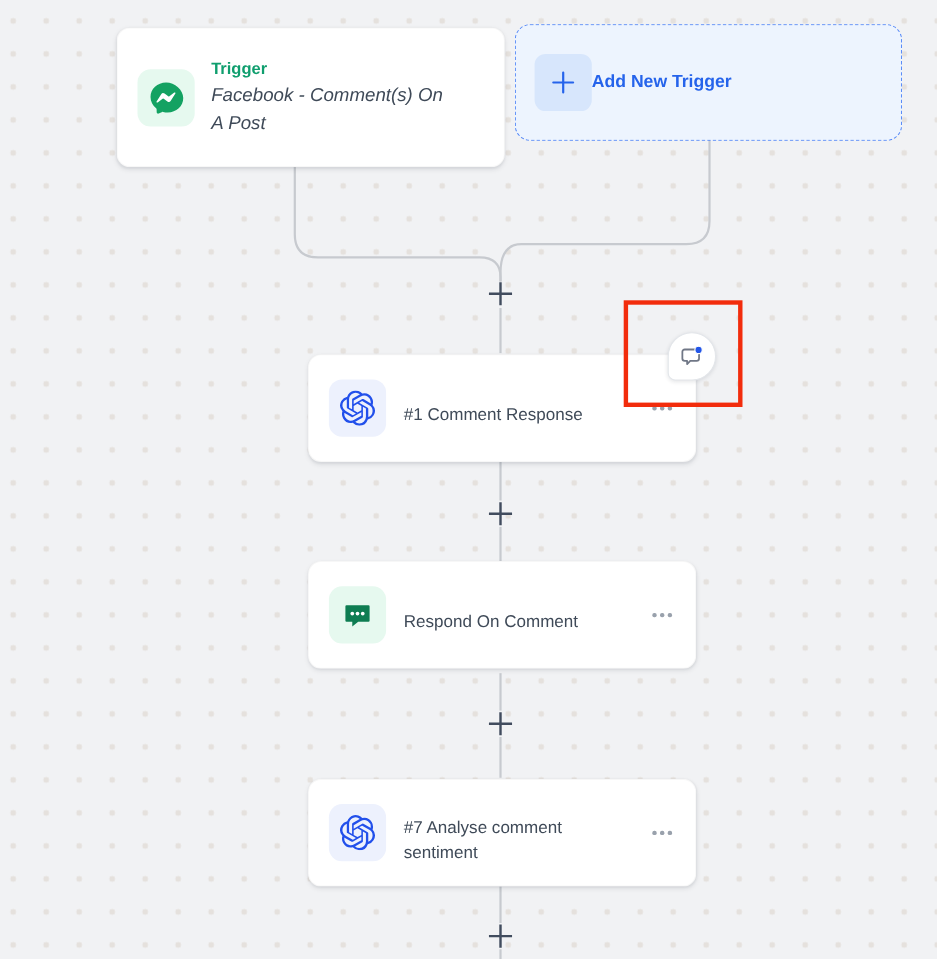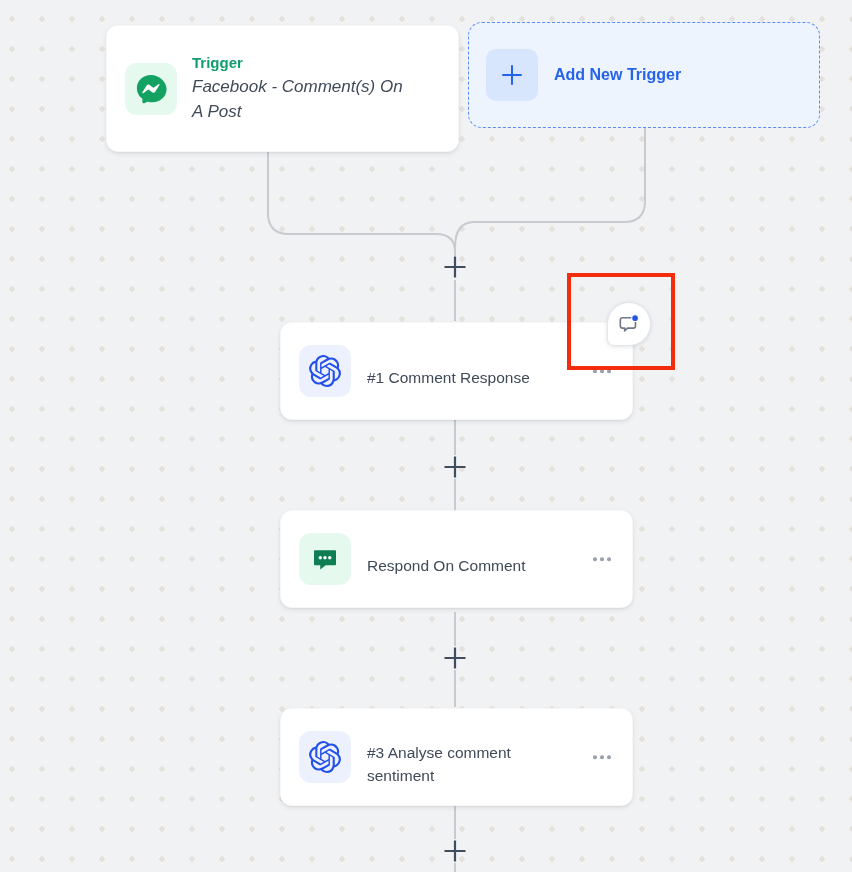--- a/index.html
+++ b/index.html
@@ -24,21 +24,21 @@
   }
   .tile-mint{background:#e6f9ef;}
   .tile-indigo{background:#edf1fd;}
   .tile-blue{background:#d7e6fc;border-radius:10px;}
   .trigger-card{left:106px;top:25px;width:353px;height:127px;padding-left:18px;gap:15px;align-items:center;}
   .trig-label{font-size:15px;font-weight:700;color:#0f9e6e;margin-bottom:3px;}
   .trig-title{font-size:17px;font-weight:400;color:#3f4a58;line-height:25px;max-width:218px;font-style:italic;}
   .add-card{
     position:absolute;left:468px;top:22px;width:352px;height:106px;
     background:#edf4fe;border:1.5px dashed #5a8cf8;border-radius:14px;
-    display:flex;align-items:center;padding-left:17px;gap:16px;
+    display:flex;align-items:center;padding-left:17px;gap:0;
     box-sizing:border-box;z-index:1;cursor:pointer;
   }
   .add-label{font-size:16px;font-weight:700;color:#2563eb;}
   .step-card{left:280px;width:353px;height:98px;padding-left:18px;gap:16px;}
   .step-title{font-size:15.5px;font-weight:500;color:#3f4a58;line-height:23px;max-width:200px;margin-top:13px;}
   .plus-node{position:absolute;width:24px;height:24px;z-index:1;cursor:pointer;}
   .ellipsis{
     position:absolute;right:19px;top:50%;transform:translateY(-50%);
     display:flex;gap:3.5px;cursor:pointer;padding:4px 2px;
   }
@@ -148,21 +148,21 @@
         <i></i>
       </div>
   </div>
 
   <div class="card step-card" style="top:708px;">
     <div class="tile tile-indigo">
       <svg width="32" height="32" viewBox="0 0 24 24" fill="#2250eb">
         <path d="M22.2819 9.8211a5.9847 5.9847 0 0 0-.5157-4.9108 6.0462 6.0462 0 0 0-6.5098-2.9A6.0651 6.0651 0 0 0 4.9807 4.1818a5.9847 5.9847 0 0 0-3.9977 2.9 6.0462 6.0462 0 0 0 .7427 7.0966 5.98 5.98 0 0 0 .511 4.9107 6.051 6.051 0 0 0 6.5146 2.9001A5.9847 5.9847 0 0 0 13.2599 24a6.0557 6.0557 0 0 0 5.7718-4.2058 5.9894 5.9894 0 0 0 3.9977-2.9001 6.0557 6.0557 0 0 0-.7475-7.073zm-9.022 12.6081a4.4755 4.4755 0 0 1-2.8764-1.0408l.1419-.0804 4.7783-2.7582a.7948.7948 0 0 0 .3927-.6813v-6.7369l2.02 1.1686a.071.071 0 0 1 .038.052v5.5826a4.504 4.504 0 0 1-4.4945 4.4944zm-9.6607-4.1254a4.4708 4.4708 0 0 1-.5346-3.0137l.142.0852 4.783 2.7582a.7712.7712 0 0 0 .7806 0l5.8428-3.3685v2.3324a.0804.0804 0 0 1-.0332.0615L9.74 19.9502a4.4992 4.4992 0 0 1-6.1408-1.6464zM2.3408 7.8956a4.485 4.485 0 0 1 2.3655-1.9728V11.6a.7664.7664 0 0 0 .3879.6765l5.8144 3.3543-2.0201 1.1685a.0757.0757 0 0 1-.071 0l-4.8303-2.7865A4.504 4.504 0 0 1 2.3408 7.8956zm16.5963 3.8558L13.1038 8.364 15.1192 7.2a.0757.0757 0 0 1 .071 0l4.8303 2.7913a4.4944 4.4944 0 0 1-.6765 8.1042v-5.6772a.79.79 0 0 0-.407-.667zm2.0107-3.0231l-.142-.0852-4.7735-2.7818a.7759.7759 0 0 0-.7854 0L9.409 9.2297V6.8974a.0662.0662 0 0 1 .0284-.0615l4.8303-2.7866a4.4992 4.4992 0 0 1 6.6802 4.66zM8.3065 12.863l-2.02-1.1638a.0804.0804 0 0 1-.038-.0567V6.0742a4.4992 4.4992 0 0 1 7.3757-3.4537l-.142.0805L8.704 5.459a.7948.7948 0 0 0-.3927.6813zm1.0976-2.3654l2.602-1.4998 2.6069 1.4998v2.9994l-2.5974 1.4997-2.6067-1.4997z"></path>
       </svg>
     </div>
-    <div class="step-title">#3 Analyse comment sentiment</div>
+    <div class="step-title">#7 Analyse comment sentiment</div>
     <div class="ellipsis">
         <i></i>
         <i></i>
         <i></i>
       </div>
   </div>
 
   <div class="comment-badge">
     <svg width="26" height="26" viewBox="0 0 24 24">
       <path d="M6 6.2h10a2 2 0 0 1 2 2v5.6a2 2 0 0 1-2 2h-5.4L8 18.4v-2.6H6a2 2 0 0 1-2-2V8.2a2 2 0 0 1 2-2z" fill="#ffffff" stroke="#707786" stroke-width="1.5" stroke-linejoin="round"></path>

